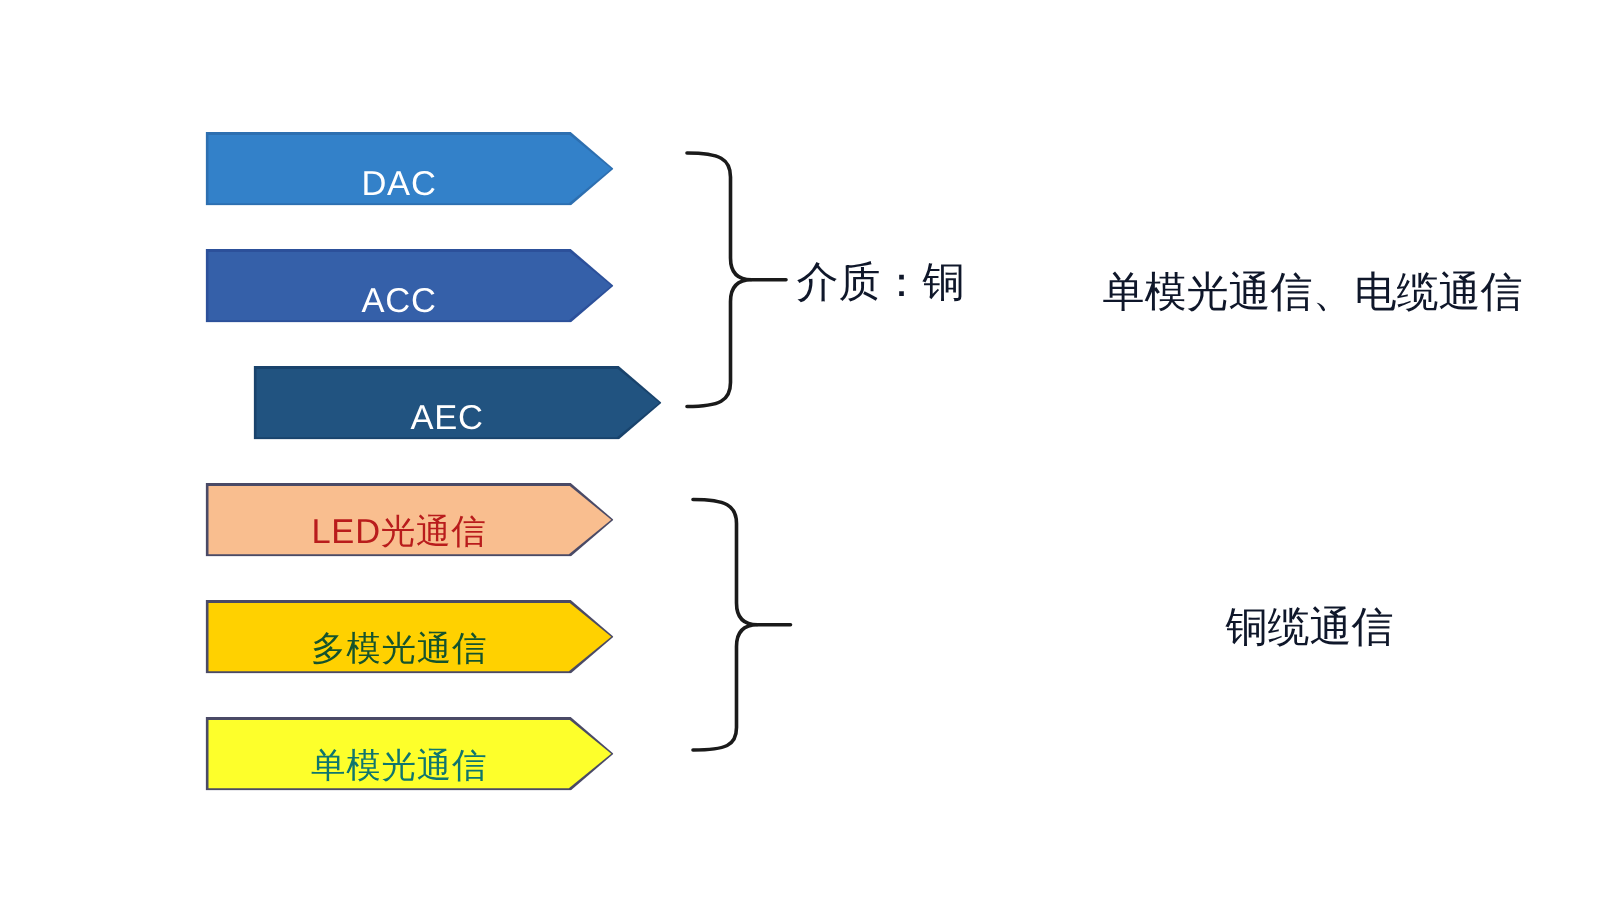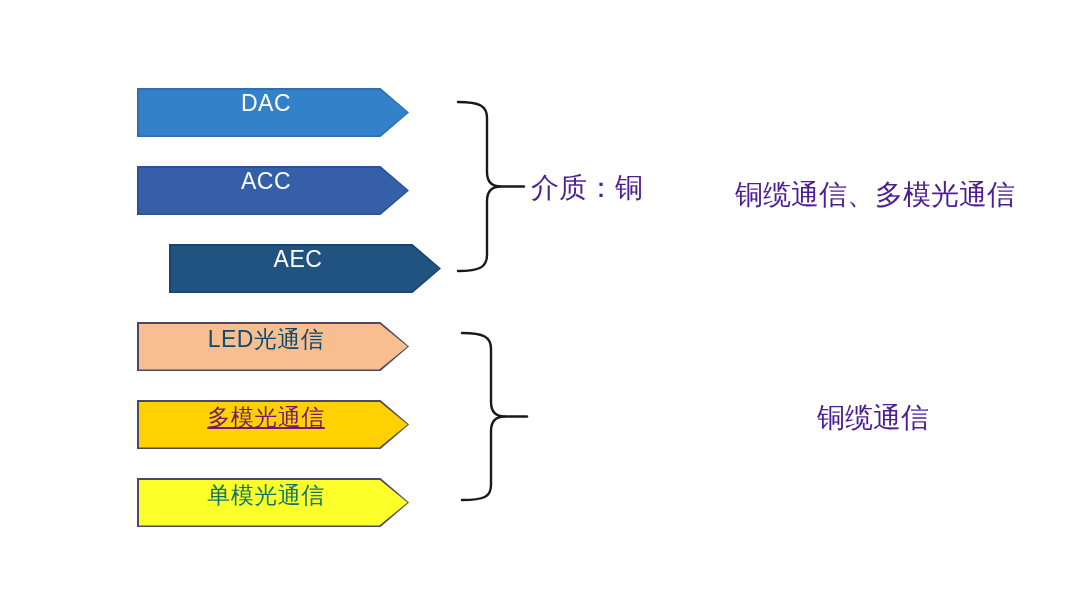--- a/index.html
+++ b/index.html
@@ -19,41 +19,41 @@
     left: 137px;
     width: 272px;
     height: 49px;
     clip-path: polygon(0 0, 89.5% 0, 100% 50%, 89.5% 100%, 0 100%);
   }
   .arrow-fill {
     position: absolute;
     top: 1.5px; left: 1.5px; right: 1.5px; bottom: 1.5px;
     clip-path: polygon(0 0, 89.5% 0, 100% 50%, 89.5% 100%, 0 100%);
     display: flex;
-    align-items: flex-start;
+    align-items: flex-end;
     justify-content: center;
   }
   .arrow-label {
     font-size: 23px;
     letter-spacing: 0.5px;
     padding-right: 14px;
     white-space: nowrap;
   }
   .brace-svg {
     position: absolute;
     top: 0; left: 0;
     width: 1080px;
     height: 607px;
     pointer-events: none;
   }
   .side-label {
     position: absolute;
     font-size: 28px;
     line-height: 32px;
-    color: #4c1d95;
+    color: #0f172a;
     white-space: nowrap;
   }
 </style>
 </head>
 <body>
 
 <div class="canvas">
 
   <div class="arrow" style="top: 88px; background-color: rgb(45, 111, 176);">
     <div class="arrow-fill" style="background-color: rgb(51, 129, 201); color: rgb(255, 255, 255);">
@@ -65,39 +65,39 @@
       <span class="arrow-label">ACC</span>
     </div>
   </div>
   <div class="arrow" style="top: 244px; background-color: rgb(25, 67, 108); margin-left: 32px;">
     <div class="arrow-fill" style="background-color: rgb(33, 83, 128); color: rgb(255, 255, 255);">
       <span class="arrow-label">AEC</span>
     </div>
   </div>
 
   <div class="arrow" style="top: 322px; background-color: rgb(74, 74, 102);">
-    <div class="arrow-fill" style="background-color: rgb(249, 190, 143); color: #0c4a6e;">
+    <div class="arrow-fill" style="background-color: rgb(249, 190, 143); color: #b91c1c;">
       <span class="arrow-label">LED光通信</span>
     </div>
   </div>
   <div class="arrow" style="top: 400px; background-color: rgb(74, 74, 102);">
-    <div class="arrow-fill" style="background-color: rgb(255, 209, 0); color: #701a75; text-decoration: underline;">
+    <div class="arrow-fill" style="background-color: rgb(255, 209, 0); color: #14532d;">
       <span class="arrow-label">多模光通信</span>
     </div>
   </div>
   <div class="arrow" style="top: 478px; background-color: rgb(74, 74, 102);">
     <div class="arrow-fill" style="background-color: rgb(253, 255, 43); color: #0f766e;">
       <span class="arrow-label">单模光通信</span>
     </div>
   </div>
 
   <svg class="brace-svg" viewBox="0 0 1080 607">
     <path d="M 458 102 C 480 102, 487 106, 487 118 L 487 172 Q 487 186.5, 501 186.5 Q 487 186.5, 487 201 L 487 255 C 487 267, 480 271, 458 271" fill="none" stroke="#1A1A1A" stroke-width="2.4" stroke-linecap="round"></path>
     <path d="M 501 186.5 L 524 186.5" fill="none" stroke="#1A1A1A" stroke-width="2.4" stroke-linecap="round"></path>
     <path d="M 462 333 C 484 333, 491 337, 491 349 L 491 402 Q 491 416.5, 505 416.5 Q 491 416.5, 491 431 L 491 485 C 491 497, 484 500, 462 500" fill="none" stroke="#1A1A1A" stroke-width="2.4" stroke-linecap="round"></path>
     <path d="M 505 416.5 L 527 416.5" fill="none" stroke="#1A1A1A" stroke-width="2.4" stroke-linecap="round"></path>
   </svg>
 
   <div class="side-label" style="left:531px; top:172px">介质：铜</div>
-  <div class="side-label" style="left:735px; top:179px">铜缆通信、多模光通信</div>
+  <div class="side-label" style="left:735px; top:179px">单模光通信、电缆通信</div>
   <div class="side-label" style="left:817px; top:402px">铜缆通信</div>
 
 </div>
 
 </body></html>

